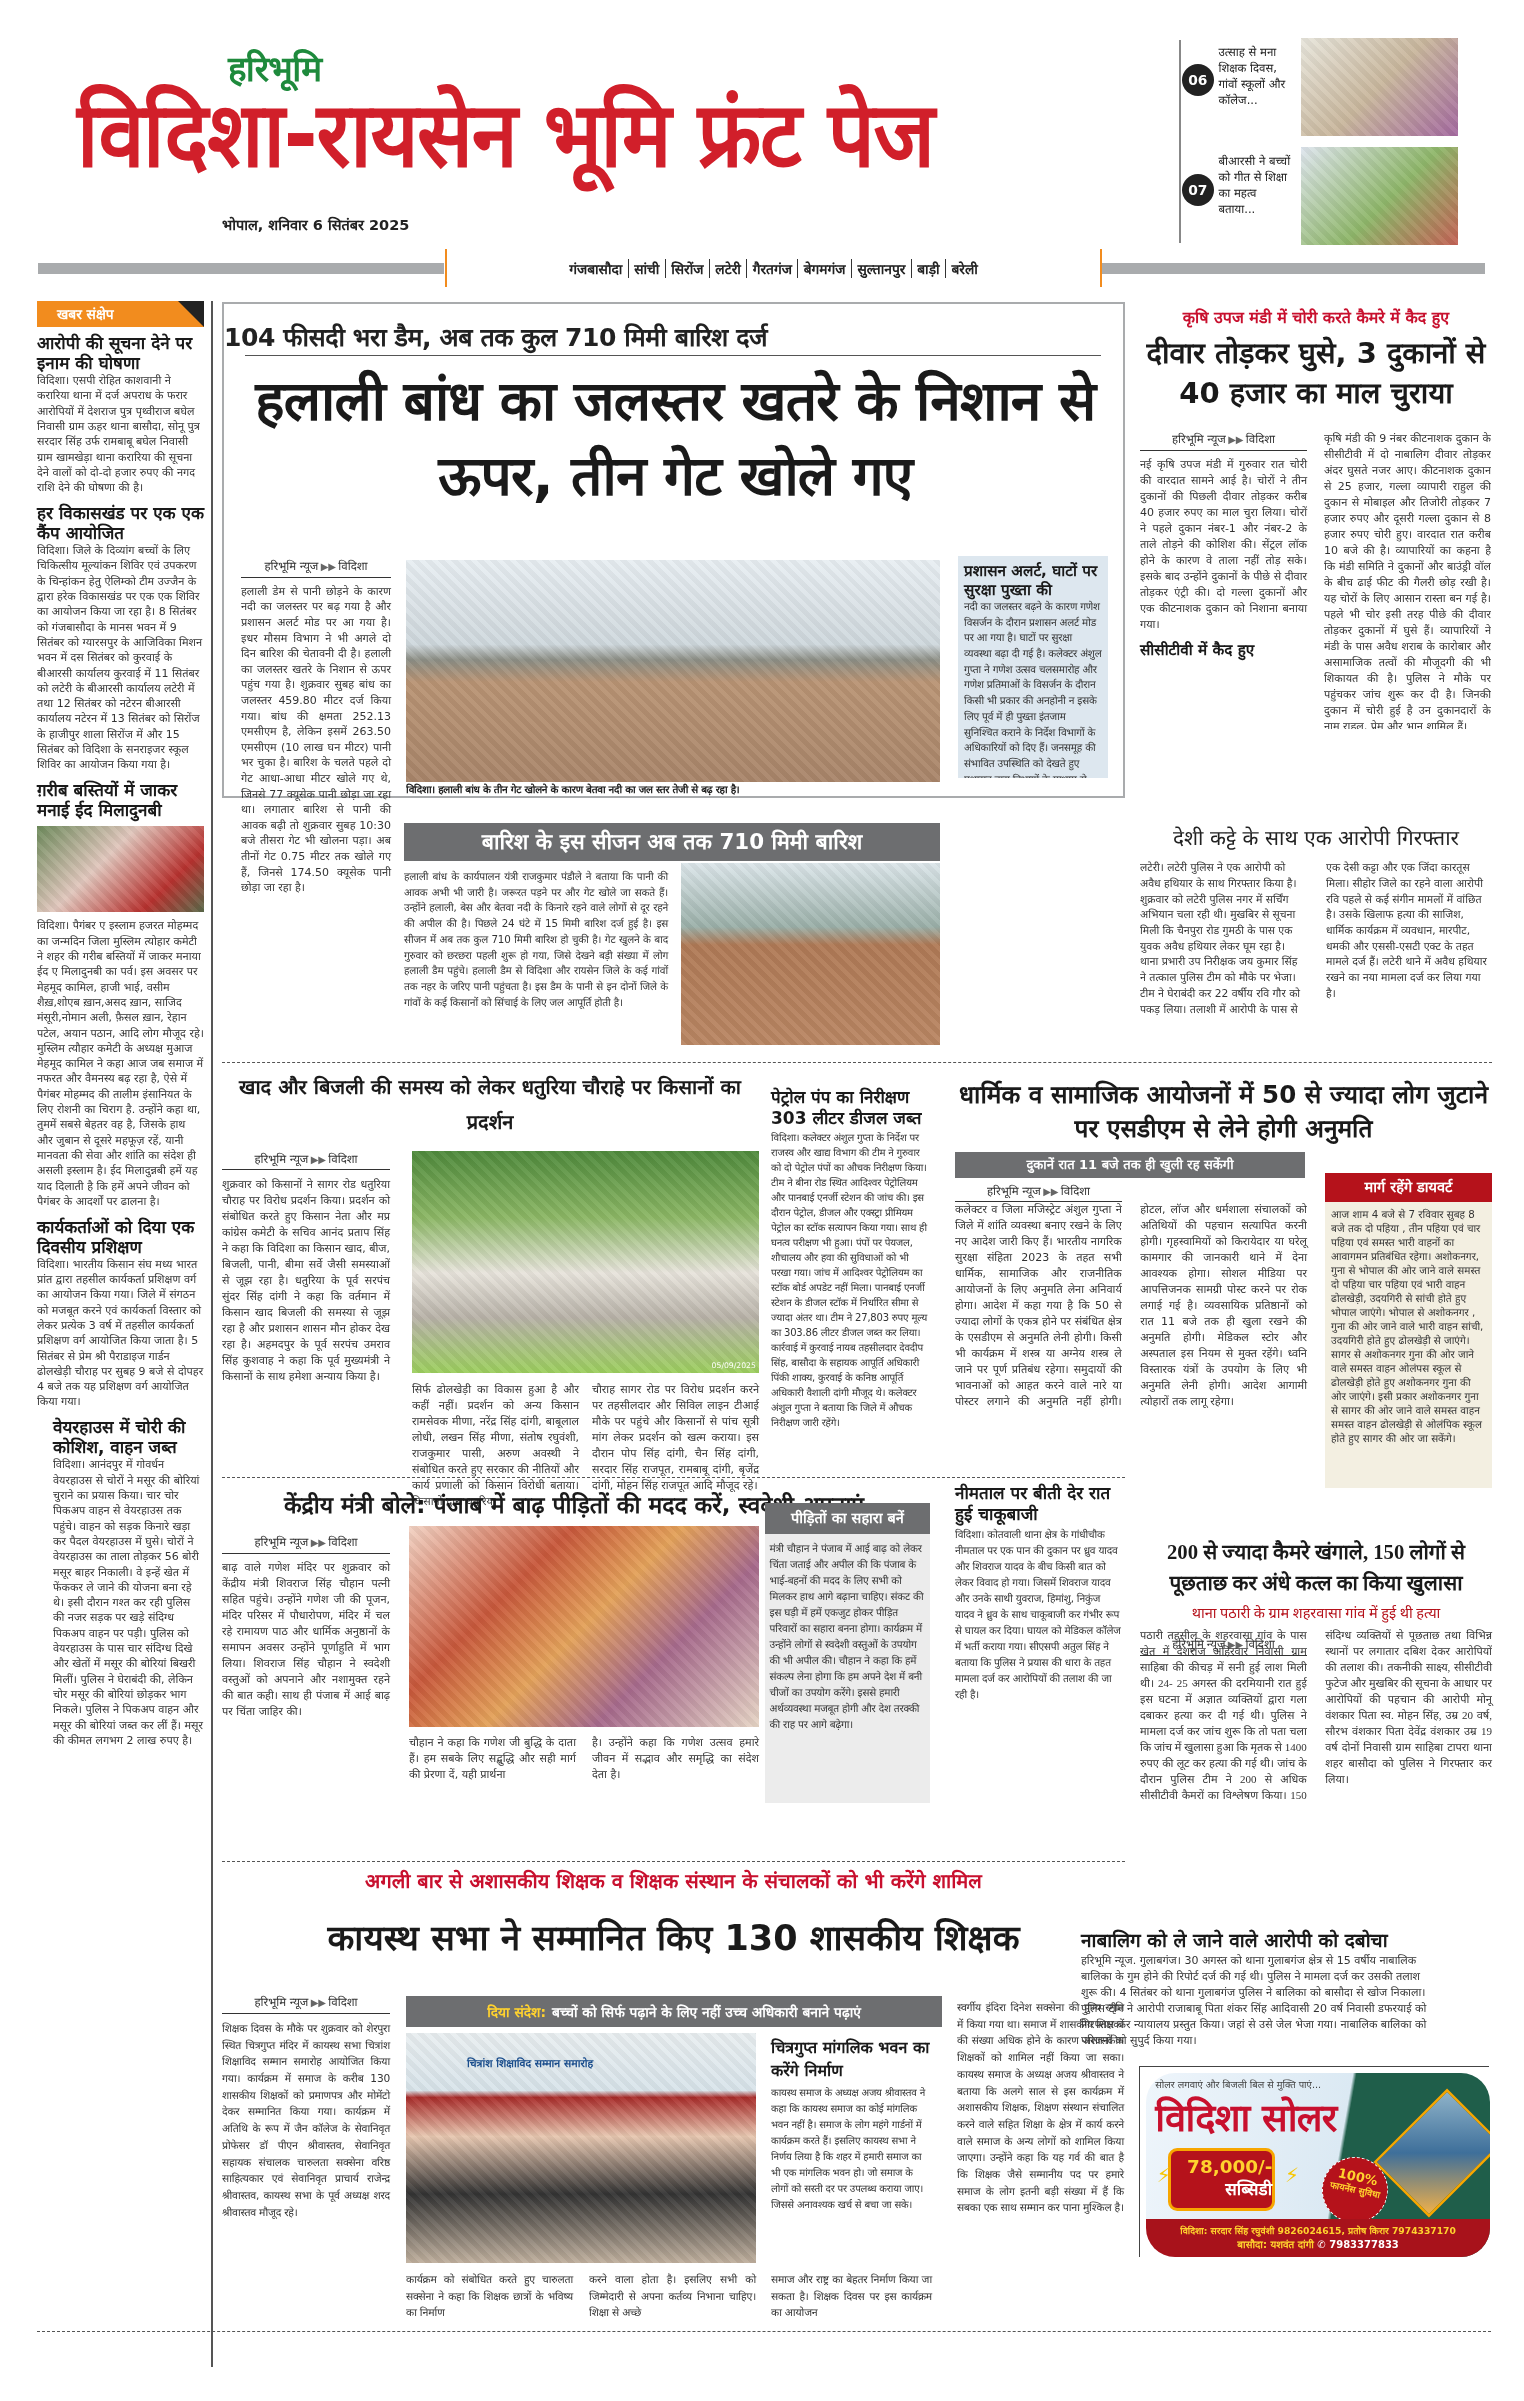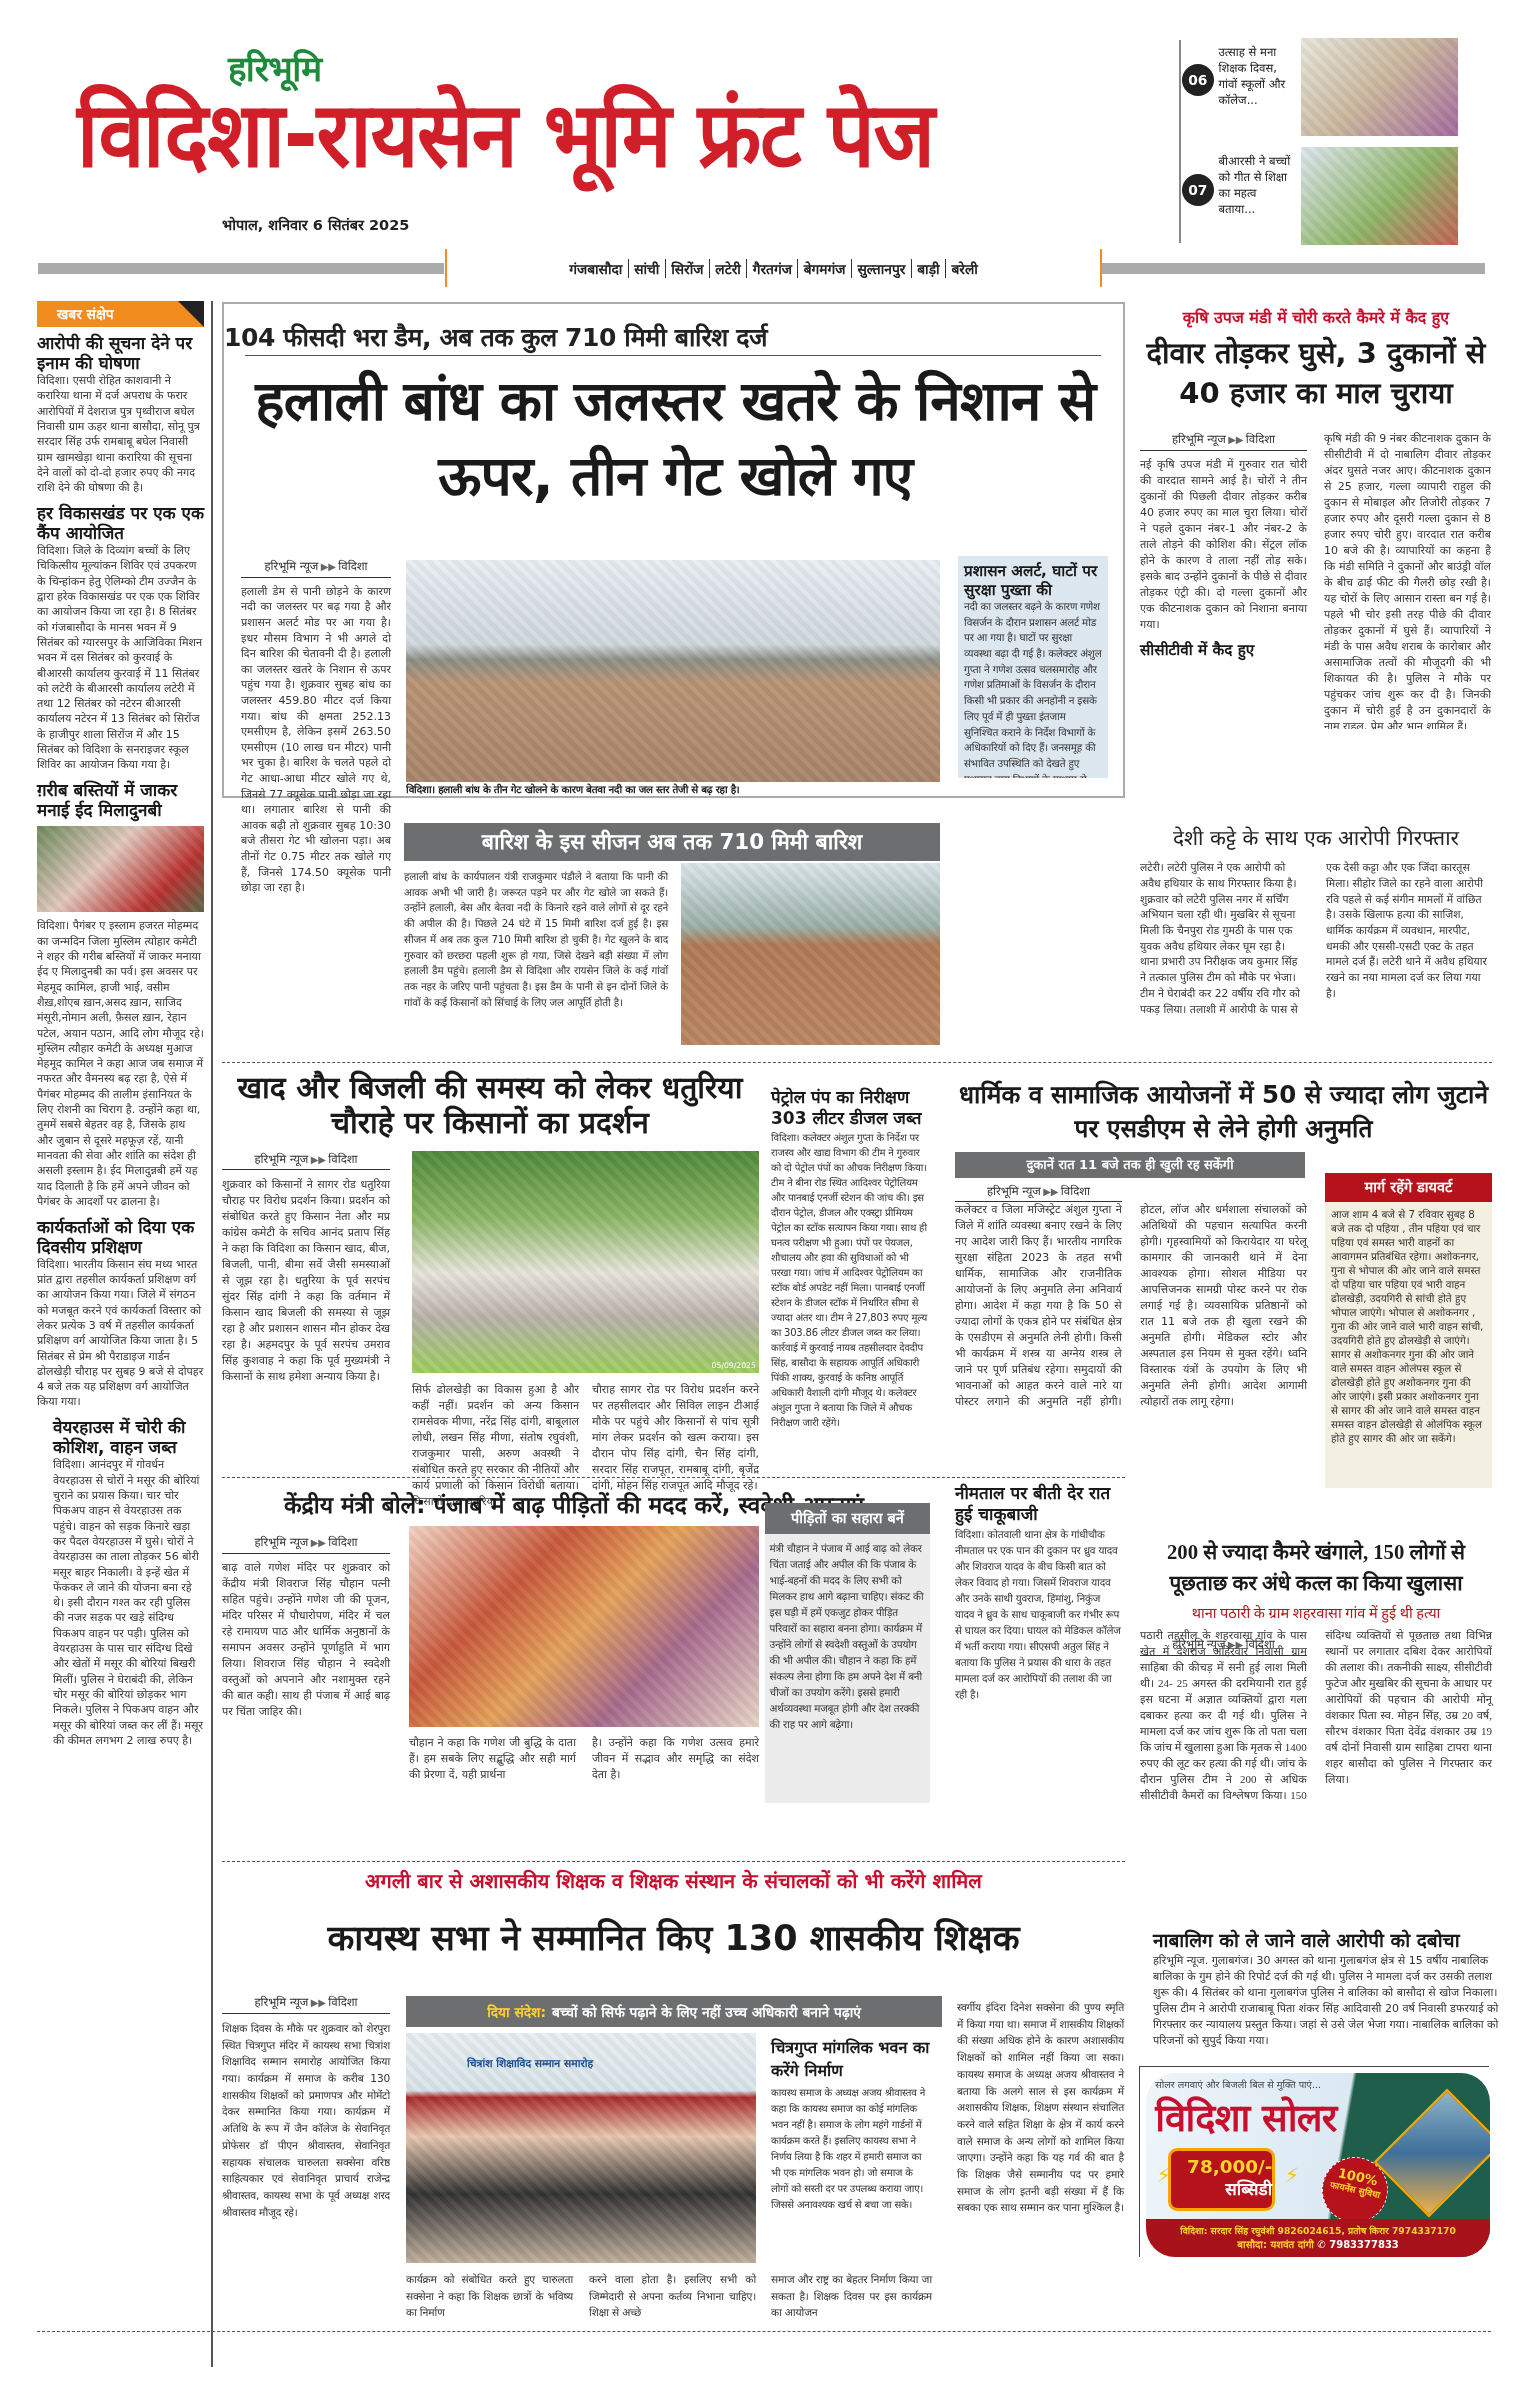--- a/index.html
+++ b/index.html
@@ -127,21 +127,21 @@
 </div>
 
 <div class="abs" style="left:1140px;top:823px;width:352px;">
   <div style="font-size:20.7px;color:#222;text-align:center;">देशी कट्टे के साथ एक आरोपी गिरफ्तार</div>
   <div class="txt" style="margin-top:9.2px;column-count:2;column-gap:20px;font-size:10.7px;line-height:15.7px;text-align:left;">लटेरी। लटेरी पुलिस ने एक आरोपी को अवैध हथियार के साथ गिरफ्तार किया है। शुक्रवार को लटेरी पुलिस नगर में सर्चिंग अभियान चला रही थी। मुखबिर से सूचना मिली कि चैनपुरा रोड गुमठी के पास एक युवक अवैध हथियार लेकर घूम रहा है। थाना प्रभारी उप निरीक्षक जय कुमार सिंह ने तत्काल पुलिस टीम को मौके पर भेजा। टीम ने घेराबंदी कर 22 वर्षीय रवि गौर को पकड़ लिया। तलाशी में आरोपी के पास से एक देसी कट्टा और एक जिंदा कारतूस मिला। सीहोर जिले का रहने वाला आरोपी रवि पहले से कई संगीन मामलों में वांछित है। उसके खिलाफ हत्या की साजिश, धार्मिक कार्यक्रम में व्यवधान, मारपीट, धमकी और एससी-एसटी एक्ट के तहत मामले दर्ज हैं। लटेरी थाने में अवैध हथियार रखने का नया मामला दर्ज कर लिया गया है।</div>
 </div>
 
 <div class="dash" style="left:222px;top:1062px;width:1270px;"></div>
 
 <div class="abs" style="left:222px;top:1070px;width:536px;">
-  <div class="h-bold" style="font-size:30px;line-height:35px;text-align:center;padding:0 15.3px;">खाद और बिजली की समस्य को लेकर धतुरिया चौराहे पर किसानों का प्रदर्शन</div>
+  <div class="h-bold" style="font-size:20px;line-height:35px;text-align:center;padding:0 15.3px;">खाद और बिजली की समस्य को लेकर धतुरिया चौराहे पर किसानों का प्रदर्शन</div>
   <div style="position:relative;height:398px;margin-top:10.7px;">
     <div class="abs" style="left:0;top:0;width:168px;">
       <div class="byline"><span>हरिभूमि न्यूज</span><span class="arrow">▶▶</span><span>विदिशा</span></div>
       <div class="txt" style="font-size:11px;line-height:16px;">शुक्रवार को किसानों ने सागर रोड धतुरिया चौराह पर विरोध प्रदर्शन किया। प्रदर्शन को संबोधित करते हुए किसान नेता और मप्र कांग्रेस कमेटी के सचिव आनंद प्रताप सिंह ने कहा कि विदिशा का किसान खाद, बीज, बिजली, पानी, बीमा सर्वे जैसी समस्याओं से जूझ रहा है। धतुरिया के पूर्व सरपंच सुंदर सिंह दांगी ने कहा कि वर्तमान में किसान खाद बिजली की समस्या से जूझ रहा है और प्रशासन शासन मौन होकर देख रहा है। अहमदपुर के पूर्व सरपंच उमराव सिंह कुशवाह ने कहा कि पूर्व मुख्यमंत्री ने किसानों के साथ हमेशा अन्याय किया है।</div>
     </div>
     <div class="photo" style="left:190px;top:0;width:347px;height:222px;background:linear-gradient(180deg,#4f8a3c 0%,#8cb765 30%,#e8e4dc 55%,#b8b2a8 75%,#9ccf5e 100%);">
       <span class="abs" style="right:3.1px;bottom:2.3px;font-size:7.7px;color:#fff;z-index:2;">05/09/2025</span>
     </div>
     <div class="txt" style="position:absolute;left:190px;top:231px;width:167px;font-size:11px;line-height:16px;">सिर्फ ढोलखेड़ी का विकास हुआ है और कहीं नहीं। प्रदर्शन को अन्य किसान रामसेवक मीणा, नरेंद्र सिंह दांगी, बाबूलाल लोधी, लखन सिंह मीणा, संतोष रघुवंशी, राजकुमार पासी, अरुण अवस्थी ने संबोधित करते हुए सरकार की नीतियों और कार्य प्रणाली को किसान विरोधी बताया। किसानों द्वारा धतुरिया</div>
     <div class="txt" style="position:absolute;left:370px;top:231px;width:167px;font-size:11px;line-height:16px;">चौराह सागर रोड पर विरोध प्रदर्शन करने पर तहसीलदार और सिविल लाइन टीआई मौके पर पहुंचे और किसानों से पांच सूत्री मांग लेकर प्रदर्शन को खत्म कराया। इस दौरान पोप सिंह दांगी, चैन सिंह दांगी, सरदार सिंह राजपूत, रामबाबू दांगी, बृजेंद्र दांगी, मोहन सिंह राजपूत आदि मौजूद रहे।</div>
@@ -224,21 +224,21 @@
 </div>
 <div class="txt-cond" style="position:absolute;left:406px;top:2271px;width:167px;font-size:10.6px;line-height:16.7px;">कार्यक्रम को संबोधित करते हुए चारुलता सक्सेना ने कहा कि शिक्षक छात्रों के भविष्य का निर्माण</div>
 <div class="txt-cond" style="position:absolute;left:589px;top:2271px;width:167px;font-size:10.6px;line-height:16.7px;">करने वाला होता है। इसलिए सभी को जिम्मेदारी से अपना कर्तव्य निभाना चाहिए। शिक्षा से अच्छे</div>
 <div class="abs" style="left:771px;top:2036px;width:161px;">
   <div class="h-bold" style="font-size:16px;line-height:23px;">चित्रगुप्त मांगलिक भवन का करेंगे निर्माण</div>
   <div class="txt-cond" style="font-size:10px;line-height:16px;text-align:left;margin-top:3.1px;">कायस्थ समाज के अध्यक्ष अजय श्रीवास्तव ने कहा कि कायस्थ समाज का कोई मांगलिक भवन नहीं है। समाज के लोग महंगे गार्डनों में कार्यक्रम करते हैं। इसलिए कायस्थ सभा ने निर्णय लिया है कि शहर में हमारी समाज का भी एक मांगलिक भवन हो। जो समाज के लोगों को सस्ती दर पर उपलब्ध कराया जाए। जिससे अनावश्यक खर्च से बचा जा सके।</div>
 </div>
 <div class="txt-cond" style="position:absolute;left:771px;top:2271px;width:161px;font-size:10.6px;line-height:16.7px;">समाज और राष्ट्र का बेहतर निर्माण किया जा सकता है। शिक्षक दिवस पर इस कार्यक्रम का आयोजन</div>
 <div class="txt-cond" style="position:absolute;left:957px;top:1999px;width:167px;font-size:10.6px;line-height:16.7px;">स्वर्गीय इंदिरा दिनेश सक्सेना की पुण्य स्मृति में किया गया था। समाज में शासकीय शिक्षकों की संख्या अधिक होने के कारण अशासकीय शिक्षकों को शामिल नहीं किया जा सका। कायस्थ समाज के अध्यक्ष अजय श्रीवास्तव ने बताया कि अलगे साल से इस कार्यक्रम में अशासकीय शिक्षक, शिक्षण संस्थान संचालित करने वाले सहित शिक्षा के क्षेत्र में कार्य करने वाले समाज के अन्य लोगों को शामिल किया जाएगा। उन्होंने कहा कि यह गर्व की बात है कि शिक्षक जैसे सम्मानीय पद पर हमारे समाज के लोग इतनी बड़ी संख्या में हैं कि सबका एक साथ सम्मान कर पाना मुश्किल है।</div>
 
-<div class="abs" style="left:1153px;top:1928px;width:352px;">
+<div class="abs" style="left:1081px;top:1928px;width:352px;">
   <div class="h-bold" style="font-size:19px;line-height:24.5px;">नाबालिग को ले जाने वाले आरोपी को दबोचा</div>
   <div class="txt" style="font-size:11px;line-height:16px;text-align:left;">हरिभूमि न्यूज. गुलाबगंज। 30 अगस्त को थाना गुलाबगंज क्षेत्र से 15 वर्षीय नाबालिक बालिका के गुम होने की रिपोर्ट दर्ज की गई थी। पुलिस ने मामला दर्ज कर उसकी तलाश शुरू की। 4 सितंबर को थाना गुलाबगंज पुलिस ने बालिका को बासौदा से खोज निकाला। पुलिस टीम ने आरोपी राजाबाबू पिता शंकर सिंह आदिवासी 20 वर्ष निवासी डफरयाई को गिरफ्तार कर न्यायालय प्रस्तुत किया। जहां से उसे जेल भेजा गया। नाबालिक बालिका को परिजनों को सुपुर्द किया गया।</div>
 </div>
 
 <div class="abs" style="left:1139px;top:2066px;width:350px;height:191px;border-left:1.5px solid #444;border-top:0.8px solid #444;padding:6.1px 0 0 6.1px;">
   <div style="position:relative;width:344px;height:184px;background:linear-gradient(100deg,#eef5fb 0%,#dbe9f3 55%,#1f5e4a 56%,#1f5e4a 100%);overflow:hidden;border-radius:29px;">
     <div class="abs" style="left:9.2px;top:4.6px;font-size:9.6px;color:#444;">सोलर लगवाएं और बिजली बिल से मुक्ति पाएं...</div>
     <div class="abs" style="left:9.2px;top:17px;font-size:38px;font-weight:bold;color:#c8102e;letter-spacing:-0.8px;">विदिशा सोलर</div>
     <div class="abs" style="left:22px;top:75px;width:107px;height:63px;background:#b5121b;border:3.1px solid #f7a600;border-radius:9.2px;text-align:right;padding-left:16px;">
       <div style="color:#ffd22e;font-weight:bold;font-size:18.4px;margin-top:4.6px;">78,000/-</div>

